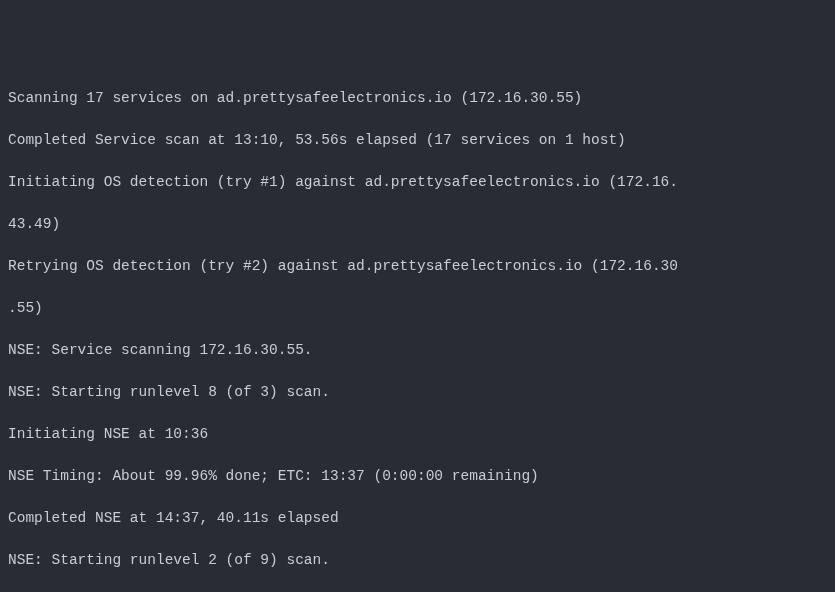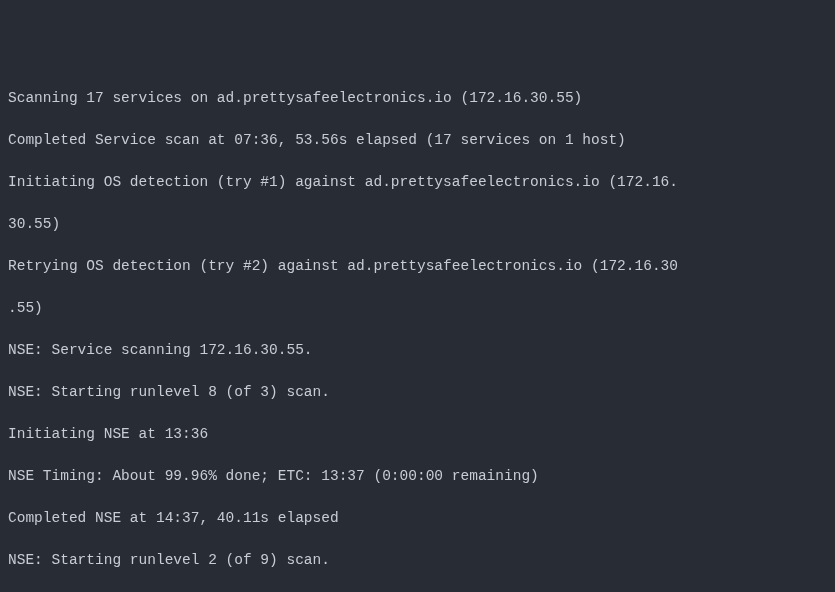--- a/index.html
+++ b/index.html
@@ -22,28 +22,28 @@
     .terminal-line {
       display: block;
     }
   </style>
 </head>
 <body>
 
 
 
 <span class="terminal-line">Scanning 17 services on ad.prettysafeelectronics.io (172.16.30.55)</span>
-<span class="terminal-line">Completed Service scan at 07:36, 53.56s elapsed (17 services on 1 host)</span>
+<span class="terminal-line">Completed Service scan at 13:10, 53.56s elapsed (17 services on 1 host)</span>
 <span class="terminal-line">Initiating OS detection (try #1) against ad.prettysafeelectronics.io (172.16.</span>
-<span class="terminal-line">30.55)</span>
+<span class="terminal-line">43.49)</span>
 <span class="terminal-line">Retrying OS detection (try #2) against ad.prettysafeelectronics.io (172.16.30</span>
 <span class="terminal-line">.55)</span>
 <span class="terminal-line">NSE: Service scanning 172.16.30.55.</span>
 <span class="terminal-line">NSE: Starting runlevel 8 (of 3) scan.</span>
-<span class="terminal-line">Initiating NSE at 13:36</span>
+<span class="terminal-line">Initiating NSE at 10:36</span>
 <span class="terminal-line">NSE Timing: About 99.96% done; ETC: 13:37 (0:00:00 remaining)</span>
 <span class="terminal-line">Completed NSE at 14:37, 40.11s elapsed</span>
 <span class="terminal-line">NSE: Starting runlevel 2 (of 9) scan.</span>
 
 
 
 
 
 
 

